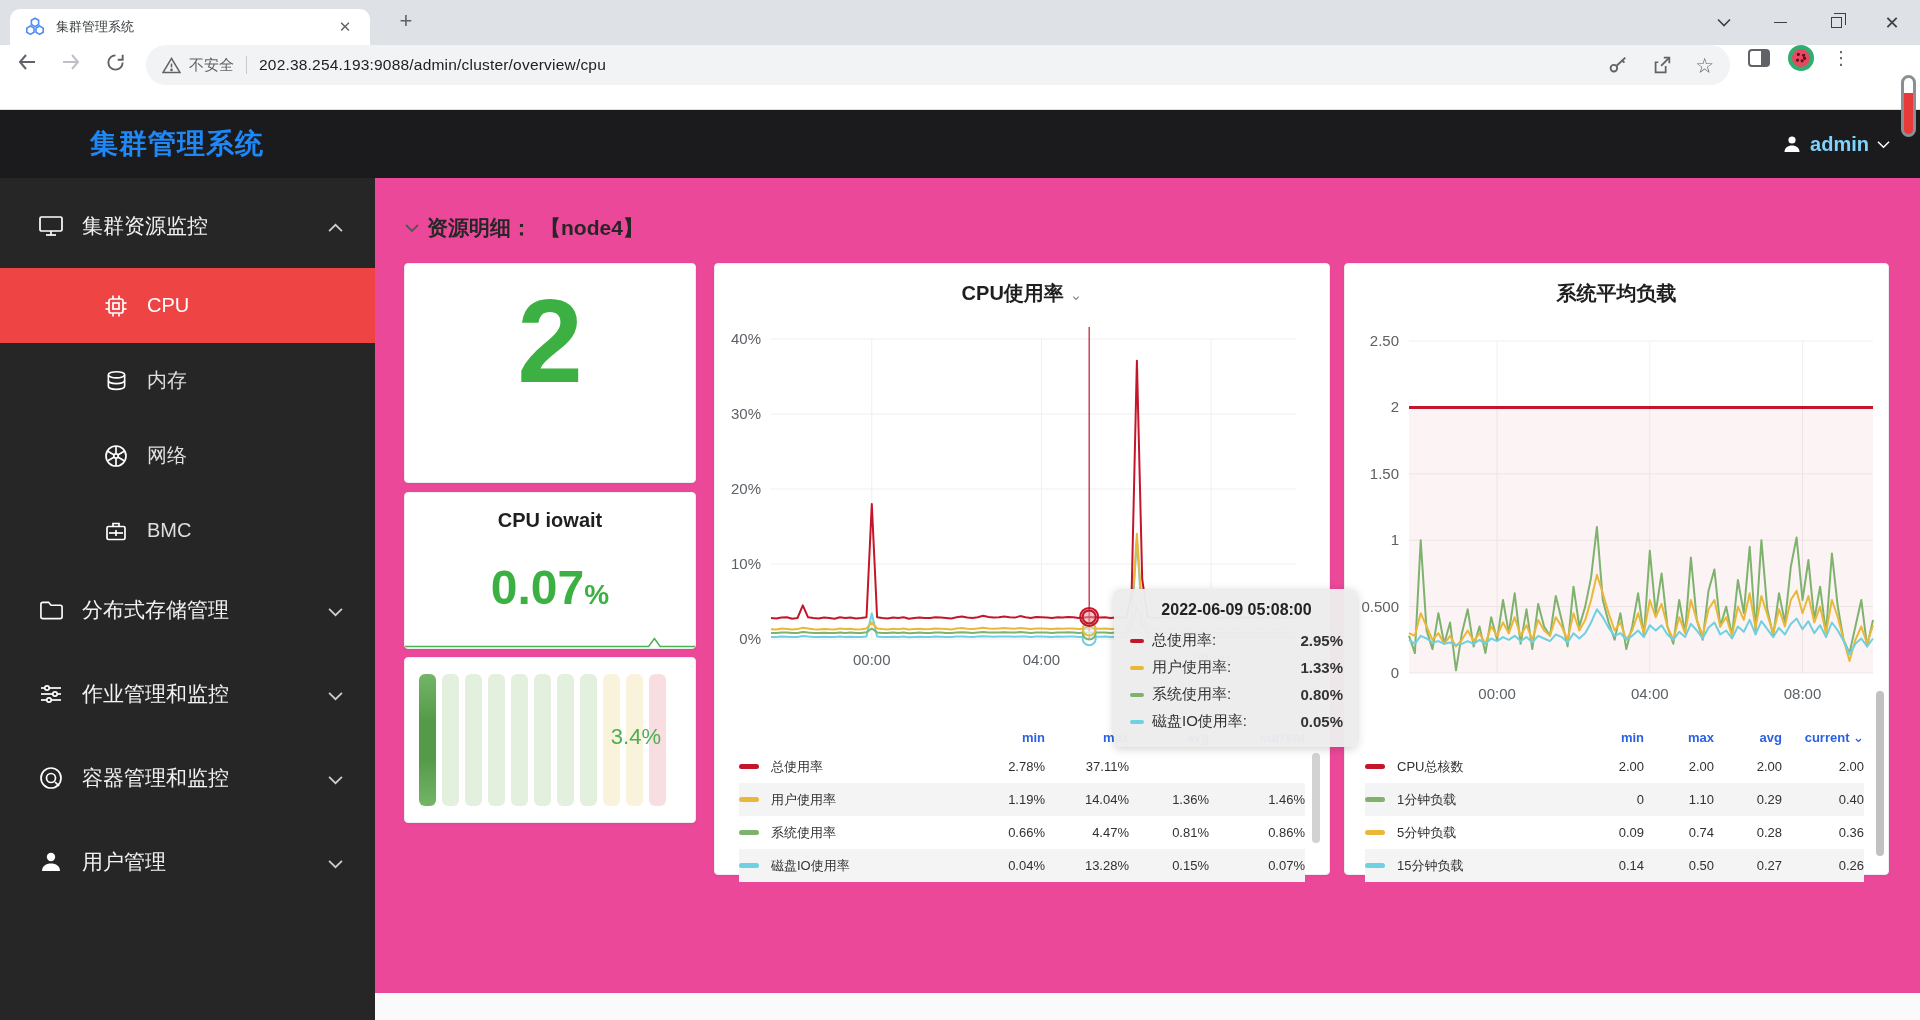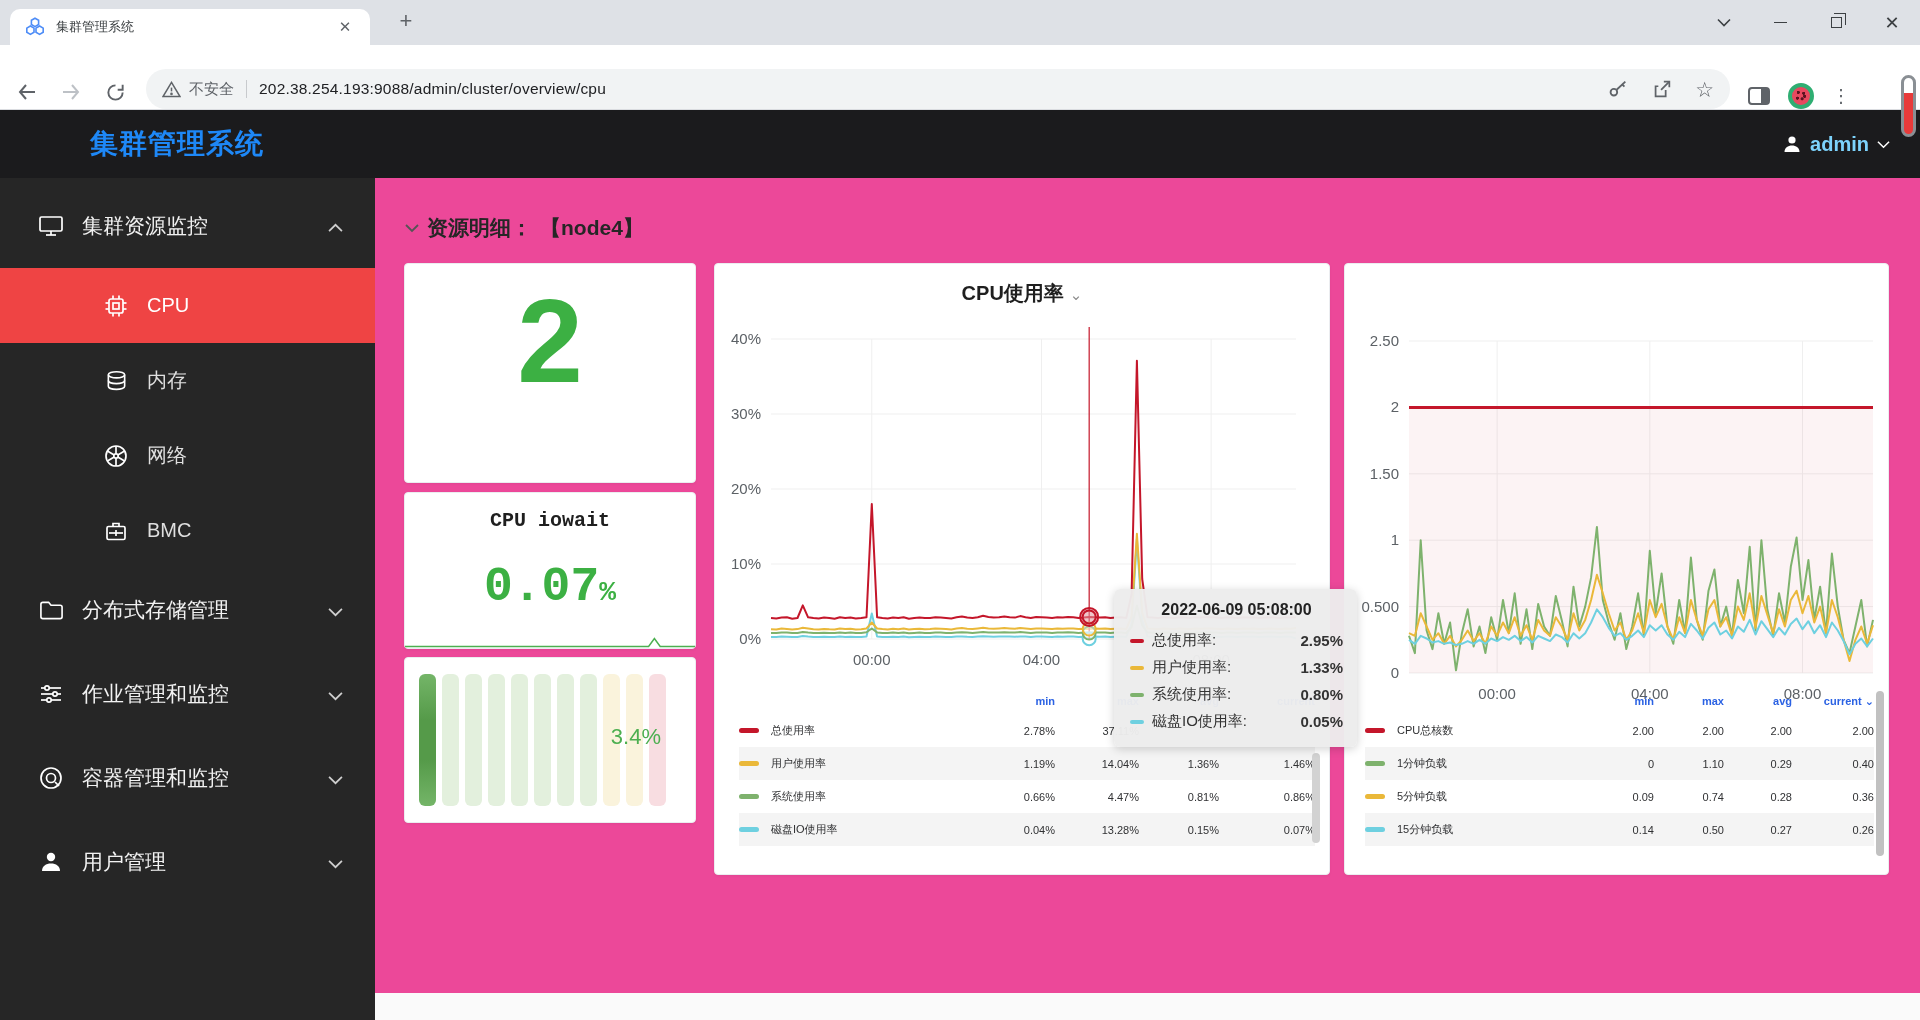--- a/index.html
+++ b/index.html
@@ -11,21 +11,21 @@
     border-radius:10px 10px 0 0; display:flex; align-items:center; padding:0 14px; }
   .tab-title { font-size:13px; color:#3c4043; margin-left:10px; flex:1; white-space:nowrap; overflow:hidden; }
   .tab-close { color:#5f6368; font-size:15px; width:22px; height:22px; line-height:22px; text-align:center; border-radius:50%; }
   .newtab { position:absolute; left:392px; top:8px; width:28px; height:28px; text-align:center; line-height:26px;
     font-size:22px; color:#5f6368; border-radius:50%; }
   .wincontrols { position:absolute; right:0; top:0; height:45px; display:flex; align-items:center; }
   .winbtn { width:56px; height:45px; display:flex; align-items:center; justify-content:center; color:#3c4043; font-size:15px; }
   .restore-glyph { width:11px; height:11px; border:1.2px solid #3c4043; position:relative; background:transparent; }
   .restore-glyph:before { content:""; position:absolute; left:2px; top:-5px; width:11px; height:11px; border:1.2px solid #3c4043; border-left:none; border-bottom:none; }
   .min-glyph { width:13px; height:0; border-top:1.6px solid #3c4043; }
-  .addressbar { height:65px; background:#fff; display:flex; align-items:flex-end; border-bottom:1px solid #dadce0; position:relative; }
+  .addressbar { height:65px; background:#fff; display:flex; align-items:flex-start; border-bottom:1px solid #dadce0; position:relative; }
   .navico { width:34px; height:34px; display:flex; align-items:center; justify-content:center; margin-left:10px; border-radius:50%; }
   .omnibox { margin-left:14px; width:1584px; height:40px; background:#f1f3f4; border-radius:20px; display:flex; align-items:center; padding:0 16px; }
   .sec-label { font-size:15px; color:#5f6368; margin:0 6px 0 8px; }
   .divider { width:1px; height:18px; background:#c8cacd; margin:0 12px 0 6px; }
   .url { font-size:15.5px; color:#202124; letter-spacing:.2px; }
   .omni-right { margin-left:auto; display:flex; align-items:center; gap:22px; }
   .ext-area { display:flex; align-items:center; gap:18px; margin-left:18px; }
   .panel-ico { width:22px; height:18px; border:2.2px solid #5f6368; border-radius:4px; position:relative; }
   .panel-ico:before { content:""; position:absolute; right:-1px; top:-1px; bottom:-1px; width:8px; background:#5f6368; border-radius:0 2px 2px 0; }
   .melon { width:26px; height:26px; border-radius:50%; border:4px solid #2fae72;
@@ -61,21 +61,21 @@
   .iowait-val { text-align:center; color:#3cb043; font-weight:bold; margin-top:28px; }
   .iowait-val .num { font-size:48px; }
   .iowait-val .pct { font-size:28px; }
   .gauge { position:absolute; left:14px; top:16px; height:132px; display:flex; gap:6px; }
   .gauge .bar { width:17px; height:132px; border-radius:6px; }
   .gauge-label { position:absolute; right:34px; top:66px; font-size:22px; color:#4caf50; }
   .chart-title { text-align:center; font-size:20px; font-weight:bold; color:#1f1f1f; padding-top:16px; }
   .chart-title .dd { font-weight:normal; color:#8c8c8c; font-size:15px; margin-left:6px; }
   .chartsvg { position:absolute; left:0; top:0; pointer-events:none; }
   
-  .legend { position:absolute; left:24px; right:14px; font-size:11px; color:#303133; }
+  .legend { position:absolute; left:24px; right:24px; font-size:13px; color:#303133;margin-top:36px; }
   .lg-head { display:grid; align-items:center; height:26px; font-weight:bold; color:#2b62e3; }
   .lg-row { display:grid; align-items:center; height:33px; }
   .lg-row.alt { background:#f4f4f4; }
   .lg-label { display:flex; align-items:center; gap:12px; }
   .dash { width:20px; height:5px; border-radius:3px; flex:none; }
   .num-cell { text-align:right; }
   .cpu-grid { grid-template-columns:1fr 84px 84px 80px 96px; }
   .load-grid { grid-template-columns:1fr 74px 70px 68px 82px; }
   .vthumb { position:absolute; width:8px; border-radius:4px; background:#d2d2d2; }
   
@@ -328,21 +328,21 @@
           <polyline points="1,1.5 7,7.5 13,1.5"></polyline>
         </svg>
       <span>资源明细：</span>
       <span>【node4】</span>
     </div>
 
     <div class="card" style="left:29px; top:85px; width:292px; height:220px;">
       <div class="big-green">2</div>
     </div>
 
-    <div class="card" style="left:29px; top:314px; width:292px; height:157px;font-family:Liberation Mono, monospace;">
+    <div class="card" style="left:29px; top:314px; width:292px; height:157px;">
       <div class="card-title">CPU iowait</div>
       <div class="iowait-val">
         <span class="num">0.07</span><span class="pct">%</span>
       </div>
       <svg id="iowait-spark" width="290" height="12" style="position:absolute; left:0; bottom:0;">
           <polyline points="0.0,10.5 226.2,10.5 243.6,10.5 249.4,2.5 255.2,10.5 290.0,10.5" fill="none" stroke="#4caf50" stroke-width="1.5"></polyline>
         </svg>
     </div>
 
     <div class="card" style="left:29px; top:479px; width:292px; height:166px;">
@@ -464,20 +464,21 @@
         </div>
         <div class="tt-row">
           <span class="dash" style="background: rgb(110, 208, 224);"></span>
           <span>磁盘IO使用率:</span>
           <span class="tt-val">0.05%</span>
         </div>
       </div>
     </div>
 
     <div class="card" style="left:969px; top:85px; width:545px; height:612px;">
+      <div class="chart-title"><span>系统平均负载</span></div>
       <svg id="load-chart" class="chartsvg" width="545" height="455">
           <line x1="64" y1="77" x2="528" y2="77" stroke="#efefef" stroke-width="1"></line>
           <text x="54" y="82" text-anchor="end" font-size="15" fill="#5c6166">2.50</text>
           <line x1="64" y1="143.4" x2="528" y2="143.4" stroke="#efefef" stroke-width="1"></line>
           <text x="54" y="148.4" text-anchor="end" font-size="15" fill="#5c6166">2</text>
           <line x1="64" y1="209.8" x2="528" y2="209.8" stroke="#efefef" stroke-width="1"></line>
           <text x="54" y="214.8" text-anchor="end" font-size="15" fill="#5c6166">1.50</text>
           <line x1="64" y1="276.20000000000005" x2="528" y2="276.20000000000005" stroke="#efefef" stroke-width="1"></line>
           <text x="54" y="281.20000000000005" text-anchor="end" font-size="15" fill="#5c6166">1</text>
           <line x1="64" y1="342.6" x2="528" y2="342.6" stroke="#efefef" stroke-width="1"></line>

